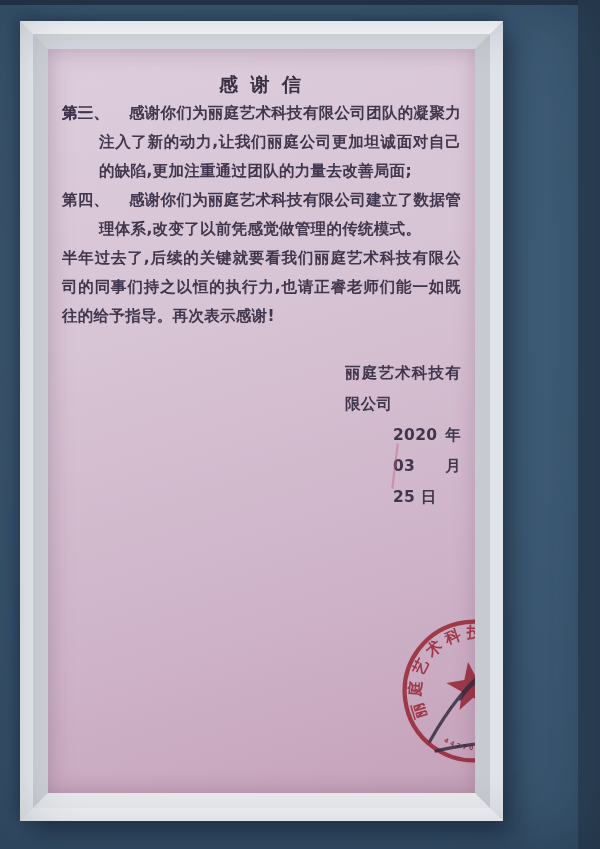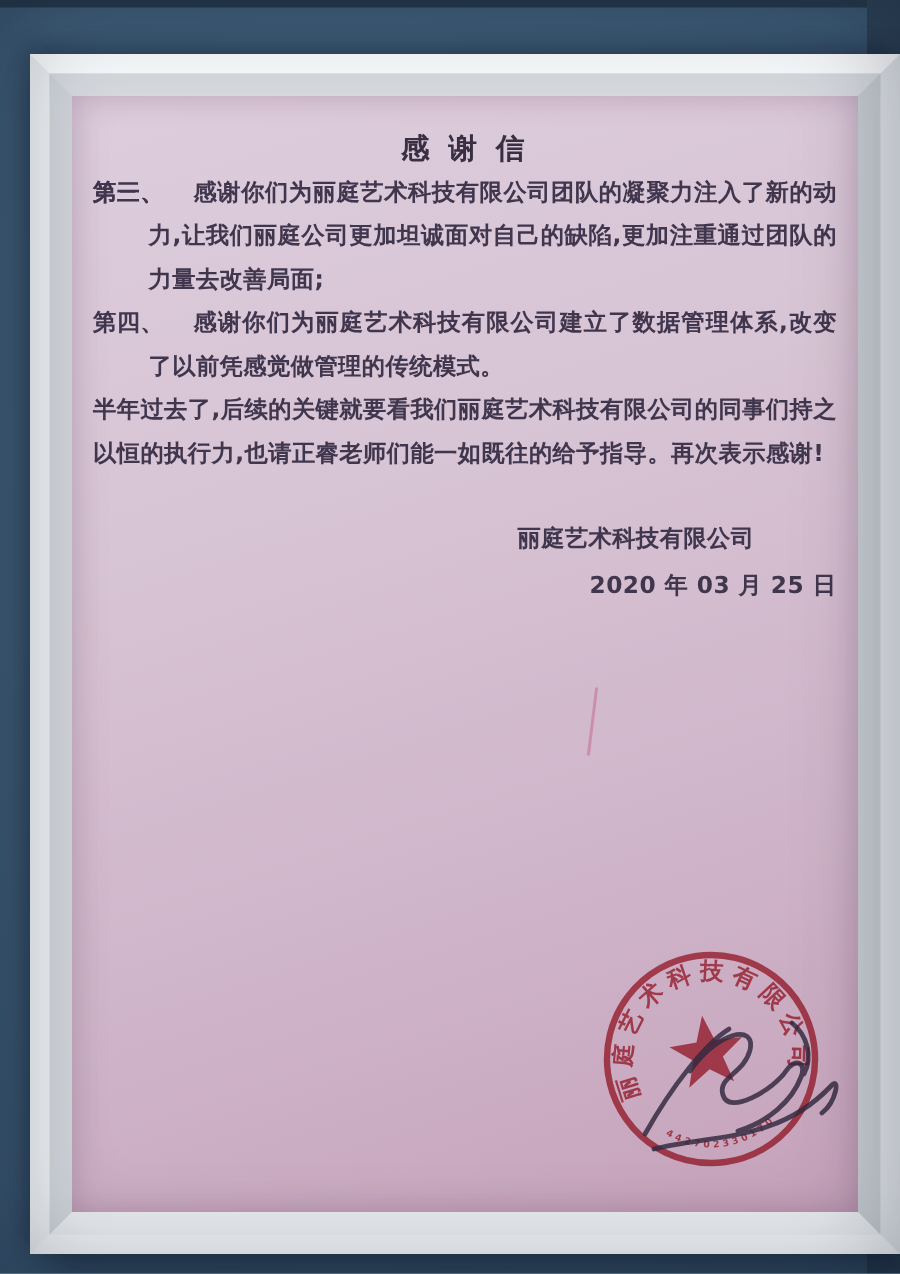--- a/index.html
+++ b/index.html
@@ -7,21 +7,21 @@
   .stage{
     position:relative;width:600px;height:849px;overflow:hidden;
     background:radial-gradient(120% 90% at 38% 35%, #46637d 0%, #3e5c76 45%, #35506a 100%);
     font-family:"DejaVu Sans", sans-serif;
   }
   .bg-top-strip{position:absolute;left:0;top:0;width:100%;height:5px;background:#27394d;}
   .bg-right-band{position:absolute;right:0;top:0;width:22px;height:100%;background:#2d4257;}
   .bg-vignette{position:absolute;inset:0;box-shadow:inset 0 0 70px rgba(8,20,35,.32);pointer-events:none;}
 
   .frame{
-    position:absolute;left:20px;top:36px;width:580px;height:800px;
+    position:absolute;left:20px;top:21px;width:483px;height:800px;
     border:13px solid;
     border-color:#f9fafc #e0e3e8 #f0f2f4 #eaedf0;
     box-shadow:10px 14px 24px rgba(8,14,30,.42), -4px -5px 14px rgba(8,14,30,.30);
     background:#e7eaee;
   }
   .frame-inner{
     position:absolute;inset:0;
     border:15px solid;
     border-color:#d6d9de #c7cbd1 #e9ebee #cfd3d8;
     box-shadow:inset 0 0 0 1px rgba(255,255,255,.55);

